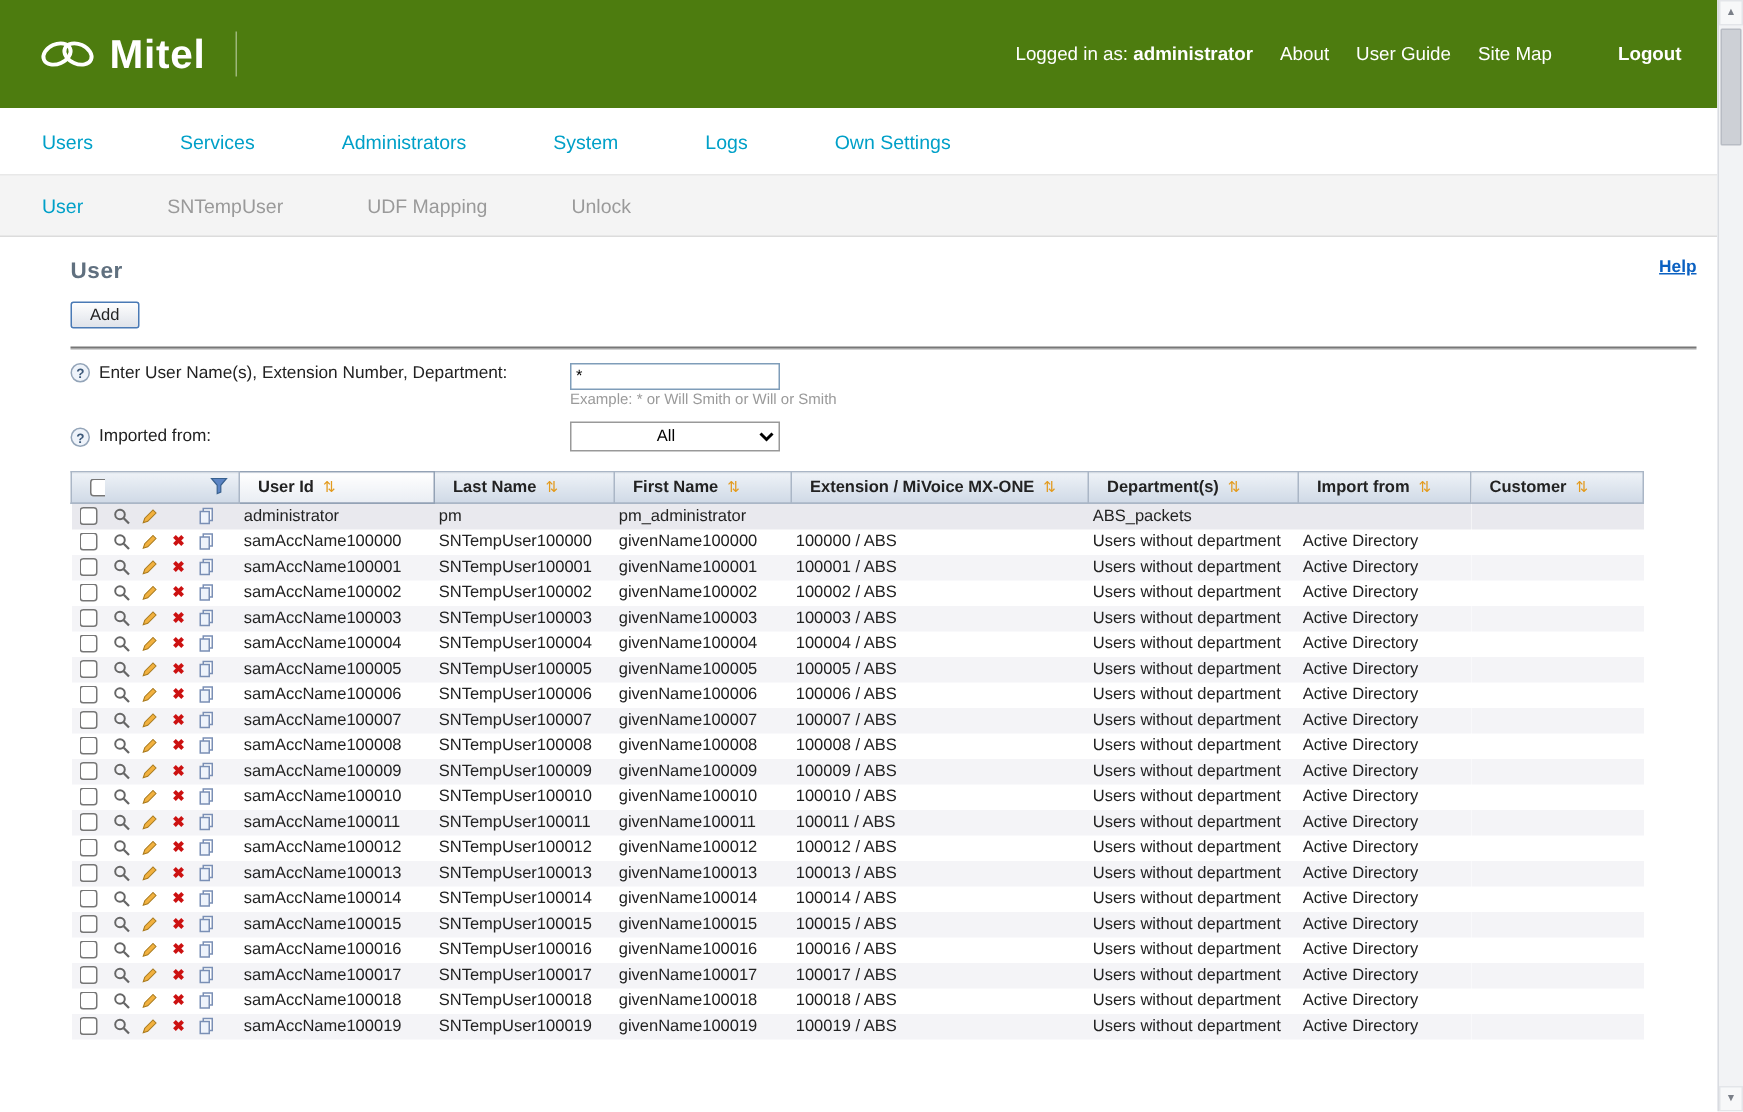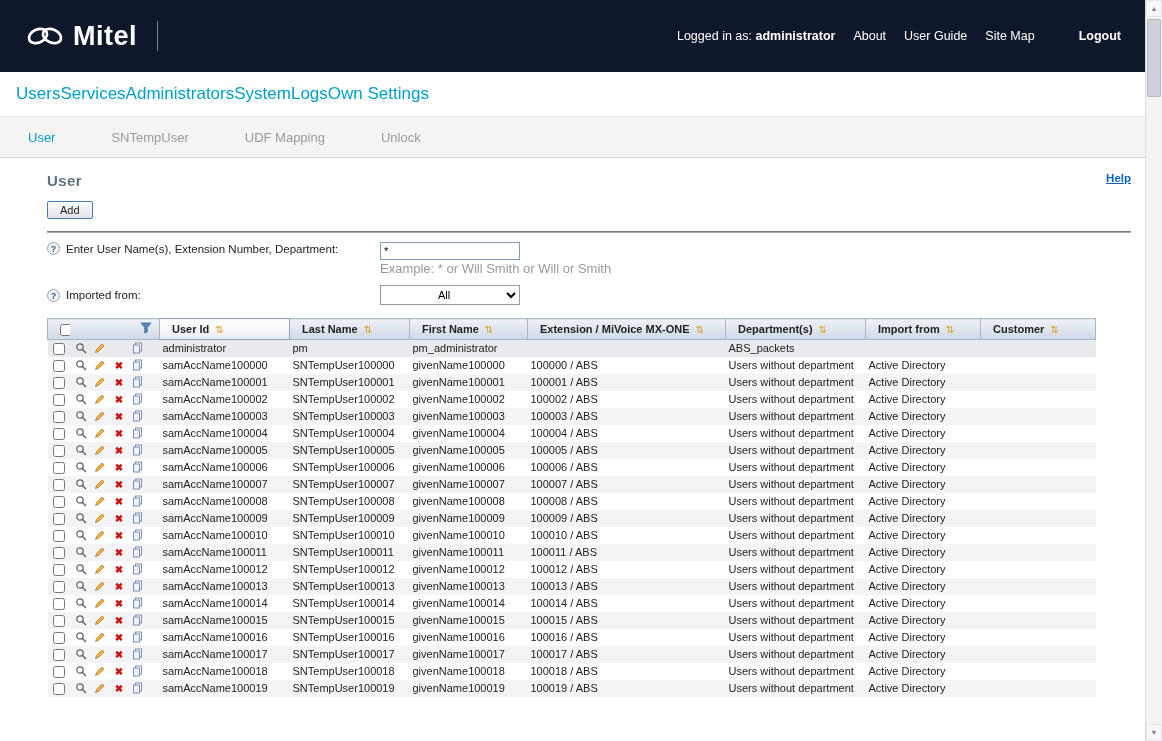--- a/index.html
+++ b/index.html
@@ -5,35 +5,35 @@
   * { box-sizing: border-box; }
   html, body { margin:0; padding:0; overflow:hidden; }
   body {
     width:1162px; height:741px; position:relative;
     font-family:"Liberation Sans", sans-serif; background:#fff; color:#222;
   }
   .main { width:1145px; height:741px; overflow:hidden; }
 
   
   .app-header {
-    height:72px; background:#0f172a; color:#fff;
+    height:72px; background:#4d7c0f; color:#fff;
     display:flex; align-items:center; padding:0 24px 0 26px;
   }
   .brand { font-size:27px; font-weight:bold; letter-spacing:.5px; margin-left:9px; }
   .hdr-divider { width:1px; height:30px; background:rgba(255,255,255,.45); margin:0 20px; }
   .app-title { font-size:19px; font-weight:bold; letter-spacing:.3px; }
   .hdr-right { margin-left:auto; display:flex; align-items:center; gap:18px; font-size:12.5px; }
   .hdr-link { cursor:pointer; }
   .logout { font-weight:bold; margin-left:26px; }
   .logged-in b { font-weight:bold; }
 
   
   .nav1 {
     height:44px; background:#fff; display:flex; align-items:center;
-    padding-left:16px; font-size:17px; color:#00A0C8;
+    gap:58px; padding-left:28px; font-size:13px; color:#00A0C8;
   }
   .nav1 span { cursor:pointer; }
   .nav2 {
     height:42px; background:#f4f4f4; display:flex; align-items:center;
     gap:56px; padding-left:28px; font-size:13px; color:#9a9a9a;
     border-top:1px solid #e8e8e8; border-bottom:1px solid #dcdcdc;
   }
   .nav2 span { cursor:pointer; }
   .nav2 .active { color:#00A0C8; }
 
@@ -58,21 +58,21 @@
   .flabel { width:333px; display:flex; align-items:center; gap:6px; flex-shrink:0; }
   .qicon {
     width:13px; height:13px; line-height:12px; border-radius:50%;
     border:1px solid #93a4b8; background:#eef3fa; color:#3e5a7a;
     font-size:9px; font-weight:bold; text-align:center; display:inline-block; cursor:pointer;
   }
   .search-input {
     width:140px; height:18px; border:1px solid #7f9db9; font-size:11px; padding:1px 3px;
     font-family:"Liberation Sans", sans-serif;
   }
-  .hint { font-size:13px; color:#9a9a9a; margin-top:1px; }
+  .hint { font-size:10px; color:#9a9a9a; margin-top:1px; }
   select {
     font-family:"Liberation Sans", sans-serif; font-size:11px; height:20px;
     border:1px solid #999; background:#fff;
   }
   .sel-imported { width:140px;text-align:center; }
   .sel-rows { width:50px; margin:0 16px 0 8px; }
   .sel-page { width:44px; margin:0 12px 0 6px; }
   .pager-arrow { font-size:16px; margin-left:16px; cursor:pointer; line-height:1; }
   .pager-arrow.prev { color:#c3cfdd; }
   .pager-arrow.next { color:#F0A500; }

